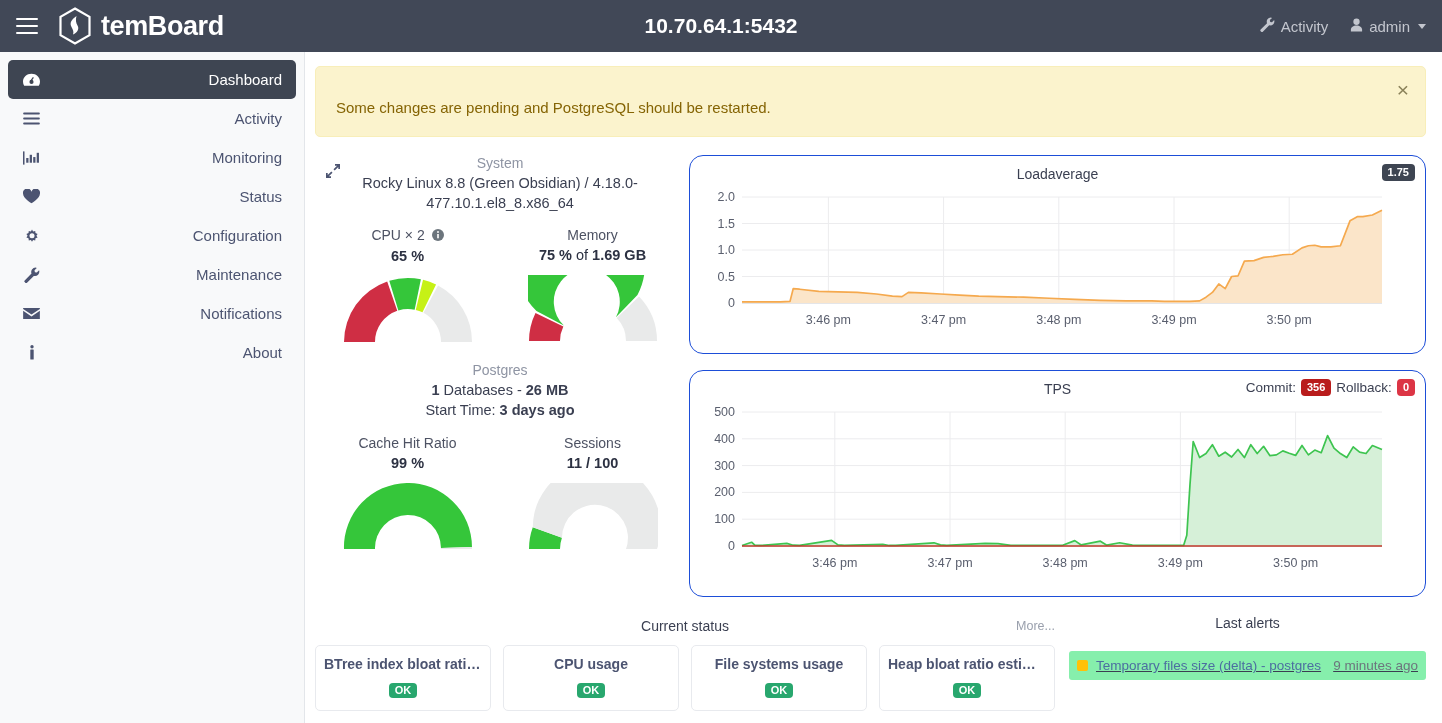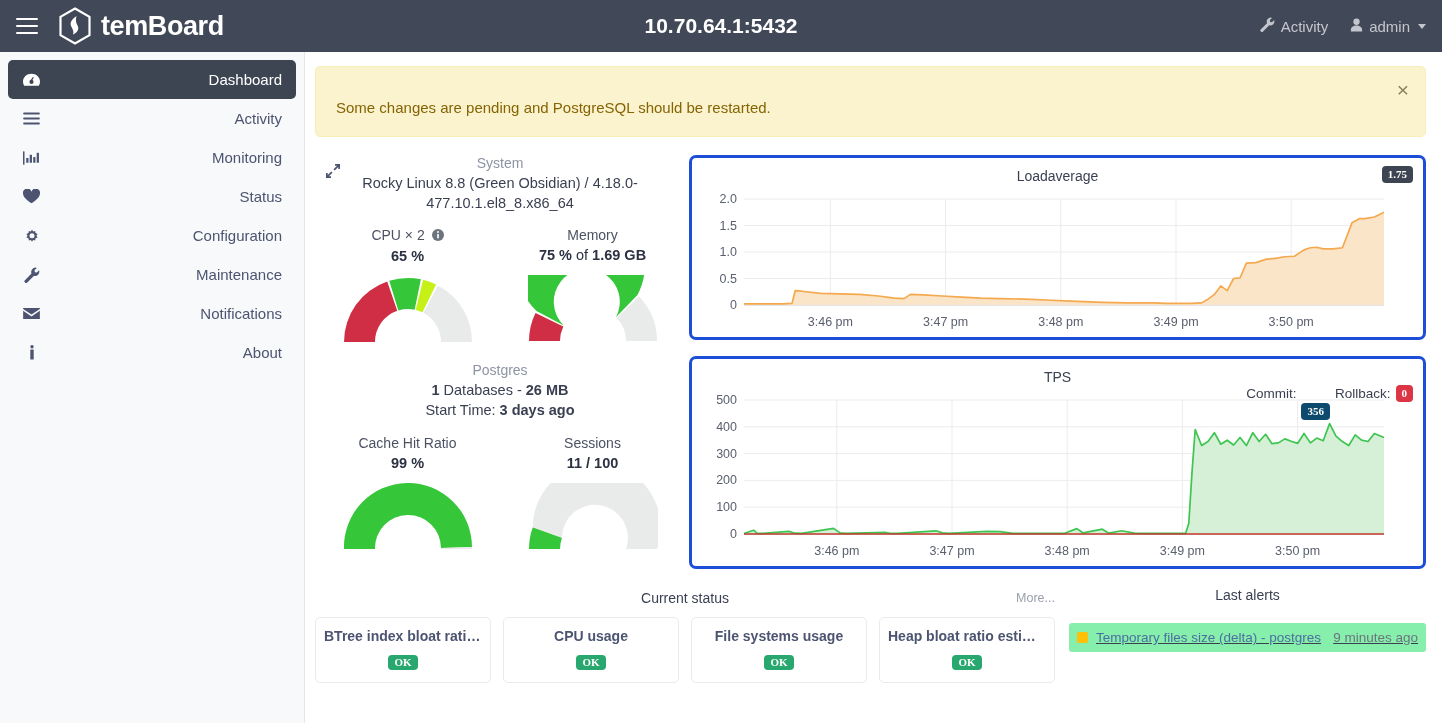--- a/index.html
+++ b/index.html
@@ -92,36 +92,36 @@
   .panel-sub b { font-weight: bold; }
 
   .gauges { display: flex; margin-top: 14px; }
   .gauge-cell { flex: 1; text-align: center; }
   .gauge-label { font-size: 14px; color: #4d5263; }
   .gauge-value { font-size: 14.5px; font-weight: bold; color: #2c3142; margin-top: 4px; }
   .gauge-art { margin-top: 12px; display: flex; justify-content: center; }
 
   
   .chart-card {
-    border: 3px solid #1d4ed8; border-radius: 7px;
-    background: #ffffff; padding: 10px 10px 2px 10px;
+    border: 1px solid #1d4ed8; border-radius: 14px;
+    background: #ffffff; padding: 10px 10px 20px 10px;
     position: relative;
   }
   .chart-card + .chart-card { margin-top: 16px; }
   .chart-head { text-align: center; font-size: 14px; color: #3a3f51; height: 19px; }
   .chart-badge-right {
     position: absolute; right: 10px; top: 8px;
     font-size: 13.5px; color: #3a3f51; display: flex; align-items: center; gap: 5px;
   }
   .pill {
     display: inline-block; padding: 1px 6px; border-radius: 4px;
-    font-size: 11px; font-weight: bold; color: #ffffff; line-height: 15px; font-family: Liberation Serif, serif;
+    font-size: 11px; font-weight: bold; color: #ffffff; line-height: 15px;
   }
   .pill.dark { background: #3e4552; }
-  .pill.green { background: #0c4a6e; margin-top: 36px; }
+  .pill.green { background: #b91c1c; }
   .pill.red { background: #dc3545; }
   .pill.okbadge { background: #28a76e; font-size: 11px; padding: 0 6px; }
 
   .plot { position: relative; }
   .plot svg { display: block; }
   .axis-text { font-size: 12.5px; fill: #5a5f6e; font-family: "Liberation Sans", sans-serif; }
 
   
   .bottom-grid { display: flex; gap: 14px; margin-top: 18px; }
   .bottom-left { width: 740px; flex: 0 0 740px; }

